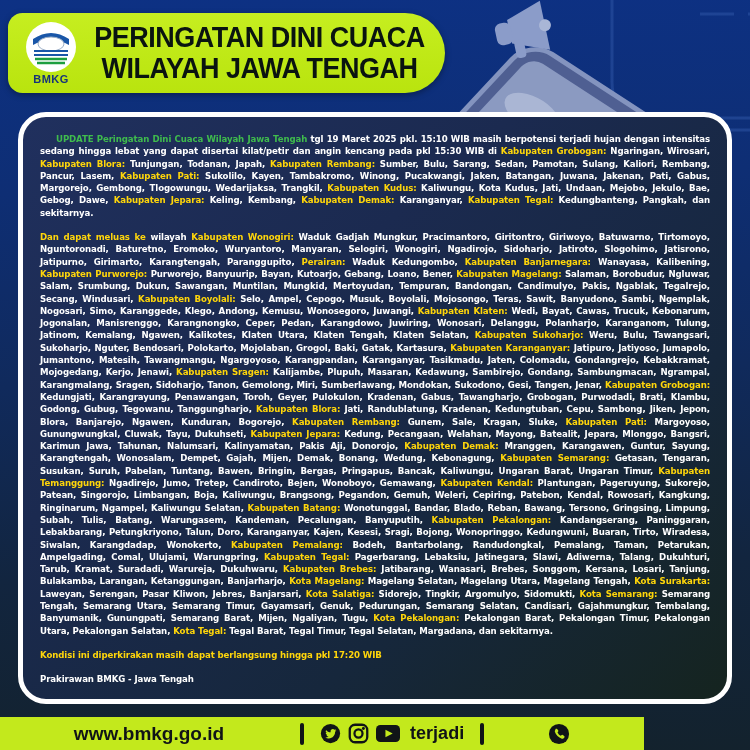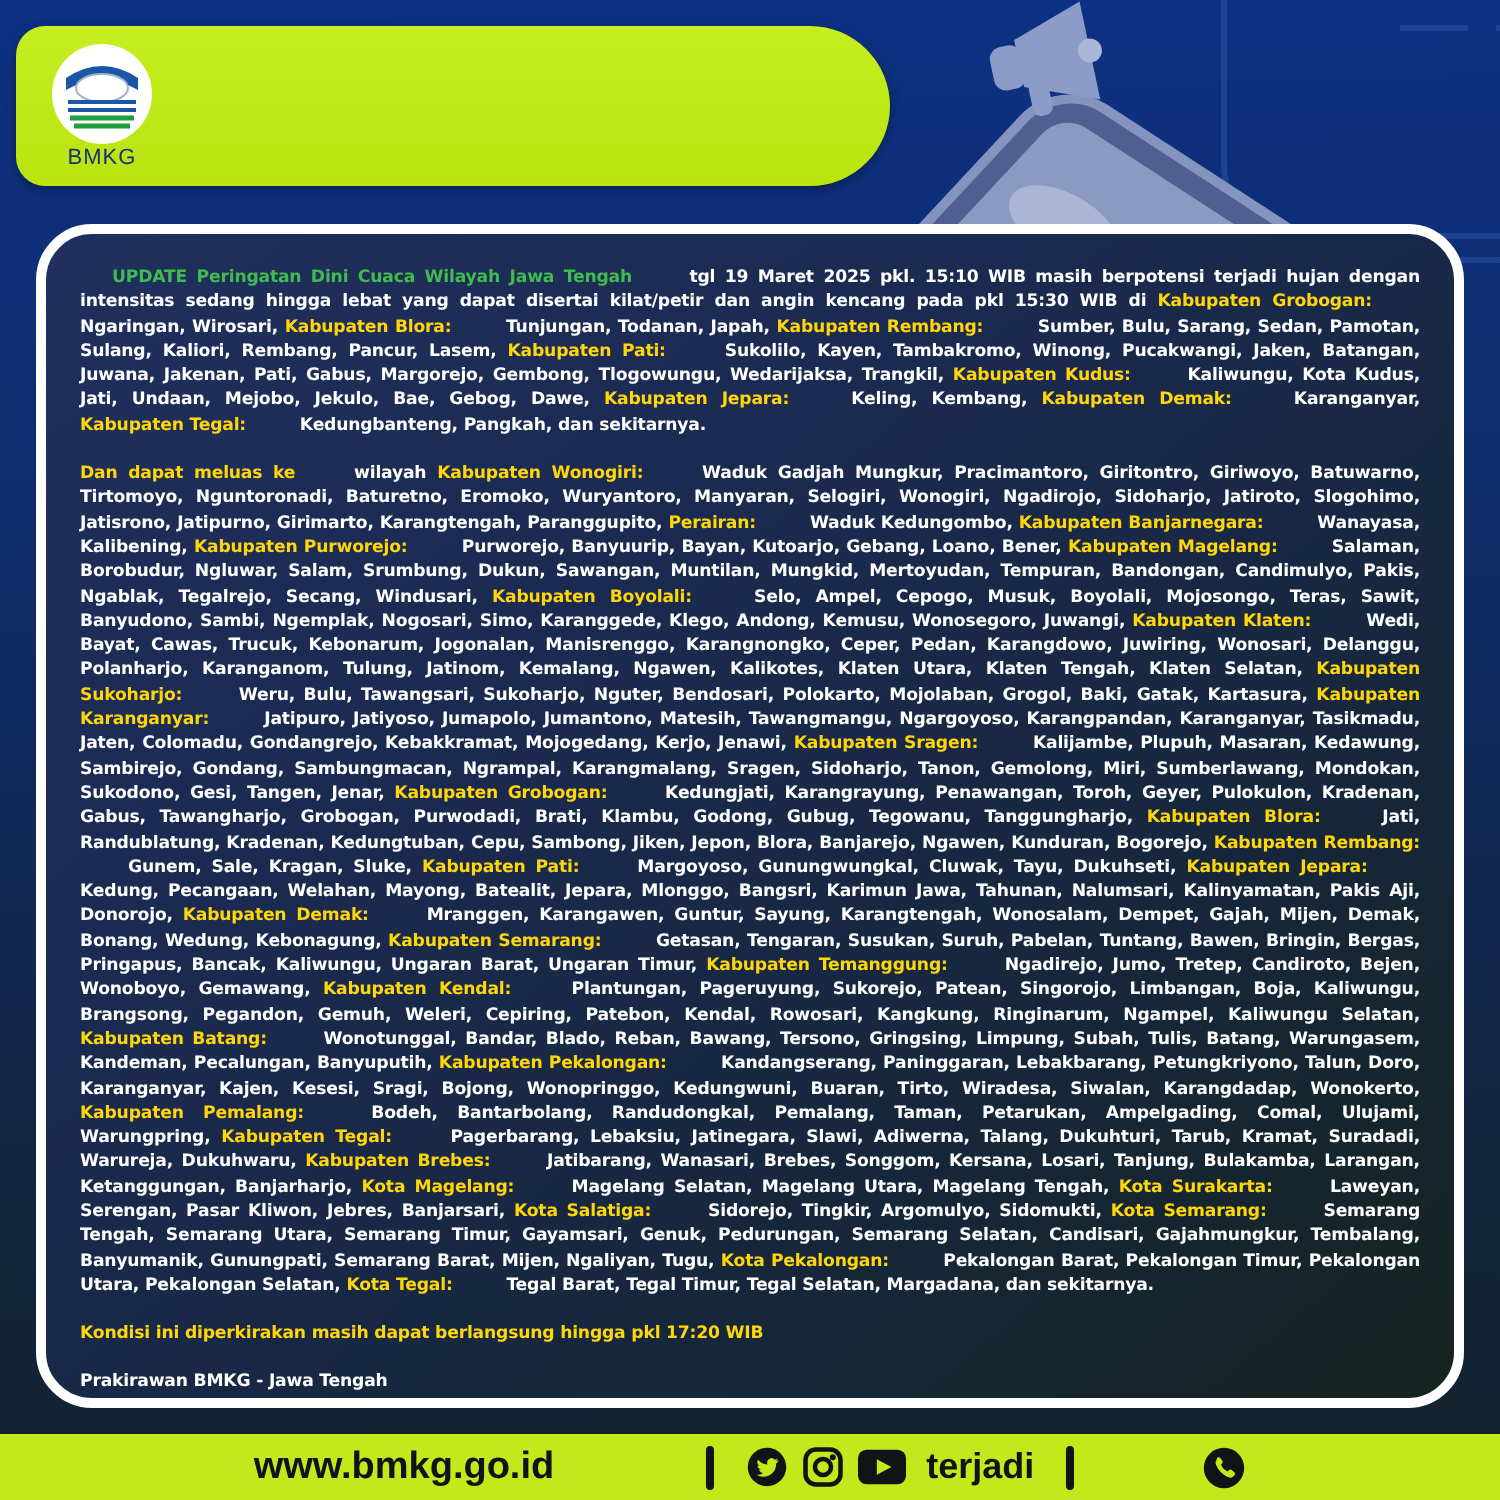--- a/index.html
+++ b/index.html
@@ -18,46 +18,46 @@
   
   .banner{
     position:absolute;left:8px;top:13px;width:437px;height:80px;
     background:linear-gradient(180deg,#c6ee20,#b9e40e);
     border-radius:16px 44px 44px 16px;
     display:flex;align-items:center;gap:10px;padding:0 18px 0 12px;
     box-shadow:0 2px 6px rgba(0,0,0,.35);
   }
   .logo{width:62px;display:flex;flex-direction:column;align-items:center;flex-shrink:0;}
   .logo-circle{width:50px;height:50px;border-radius:50%;background:#fff;display:flex;align-items:center;justify-content:center;overflow:hidden;}
-  .logo-text{font-size:11px;font-weight:normal;color:#16337a;letter-spacing:.5px;margin-top:1px;font-family:"Liberation Sans",sans-serif;}
+  .logo-text{font-size:11px;font-weight:bold;color:#16337a;letter-spacing:.5px;margin-top:1px;font-family:"Liberation Sans",sans-serif;}
   .titles{flex:1;text-align:center;color:#0a1410;}
   .titles div{
     font-family:"Liberation Sans",sans-serif;font-weight:bold;
     font-size:27px;line-height:31px;letter-spacing:-.5px;white-space:nowrap;
     transform:scaleY(1.06);
   }
   
   .box{
     position:absolute;left:18px;right:18px;top:112px;bottom:46px;
     border:5px solid #ffffff;border-radius:28px;
     background:linear-gradient(140deg,#20305e 0%,#1b2a50 35%,#16273c 70%,#15241f 100%);
     padding:16px 17px;
     overflow:hidden;
   }
   .bulletin{color:#fff;font-size:8.6px;font-weight:bold;line-height:12.3px;
     letter-spacing:-.1px;text-align:justify;}
   .bulletin p{margin-bottom:12px;}
   .seg-green{color:var(--c-green);margin-left:16px;}
   .seg-yellow{color:var(--c-yellow);}
-  .seg-white{color:#ffffff;margin-left:24px;}
+  .seg-white{color:#ffffff;}
   .closing{color:var(--c-yellow);margin-bottom:12px;}
   .signature{color:#ffffff;}
   
   .footer{
-    position:absolute;left:0;bottom:0;width:750px;height:33px;
+    position:absolute;left:0;bottom:0;width:644px;height:33px;
     background:var(--c-lime);
     display:flex;align-items:center;justify-content:center;gap:16px;
     color:#101417;font-weight:bold;font-family:"Liberation Sans",sans-serif;
   }
   .footer .site{font-size:19px;margin-right:60px;}
   .vbar{width:4px;height:22px;background:#101417;border-radius:2px;}
   .social{display:flex;align-items:center;gap:7px;}
   .social .handle{font-size:18px;margin-left:3px;}
   .call{display:flex;align-items:center;gap:8px;margin-left:48px;}
   .call .label{font-size:19px;}
@@ -113,20 +113,24 @@
     <div class="logo-circle">
       <svg width="44" height="44" viewBox="0 0 44 44">
         <path d="M4 14 Q22 2 40 14 L40 20 Q22 10 4 20 Z" fill="#1956a8"></path>
         <ellipse cx="22" cy="19" rx="13" ry="7" fill="#fff" stroke="#9db0c8" stroke-width="1"></ellipse>
         <path d="M5 26 H39 M5 30 H39" stroke="#1956a8" stroke-width="2" fill="none"></path>
         <path d="M6 34 H38 M8 38 H36" stroke="#1d9e3f" stroke-width="2.4" fill="none"></path>
       </svg>
     </div>
     <div class="logo-text">BMKG</div>
   </div>
+  <div class="titles">
+    <div>PERINGATAN DINI CUACA</div>
+    <div>WILAYAH JAWA TENGAH</div>
+  </div>
 </div>
 
 <div class="box">
   <div class="bulletin">
     <p><span class="seg-green">UPDATE Peringatan Dini Cuaca Wilayah Jawa Tengah</span><span class="seg-white"> tgl 19 Maret 2025 pkl. 15:10 WIB masih berpotensi terjadi hujan dengan intensitas sedang hingga lebat yang dapat disertai kilat/petir dan angin kencang pada pkl 15:30 WIB di </span><span class="seg-yellow">Kabupaten Grobogan:</span><span class="seg-white"> Ngaringan, Wirosari, </span><span class="seg-yellow">Kabupaten Blora:</span><span class="seg-white"> Tunjungan, Todanan, Japah, </span><span class="seg-yellow">Kabupaten Rembang:</span><span class="seg-white"> Sumber, Bulu, Sarang, Sedan, Pamotan, Sulang, Kaliori, Rembang, Pancur, Lasem, </span><span class="seg-yellow">Kabupaten Pati:</span><span class="seg-white"> Sukolilo, Kayen, Tambakromo, Winong, Pucakwangi, Jaken, Batangan, Juwana, Jakenan, Pati, Gabus, Margorejo, Gembong, Tlogowungu, Wedarijaksa, Trangkil, </span><span class="seg-yellow">Kabupaten Kudus:</span><span class="seg-white"> Kaliwungu, Kota Kudus, Jati, Undaan, Mejobo, Jekulo, Bae, Gebog, Dawe, </span><span class="seg-yellow">Kabupaten Jepara:</span><span class="seg-white"> Keling, Kembang, </span><span class="seg-yellow">Kabupaten Demak:</span><span class="seg-white"> Karanganyar, </span><span class="seg-yellow">Kabupaten Tegal:</span><span class="seg-white"> Kedungbanteng, Pangkah, dan sekitarnya.</span></p>
     <p><span class="seg-yellow">Dan dapat meluas ke</span><span class="seg-white"> wilayah </span><span class="seg-yellow">Kabupaten Wonogiri:</span><span class="seg-white"> Waduk Gadjah Mungkur, Pracimantoro, Giritontro, Giriwoyo, Batuwarno, Tirtomoyo, Nguntoronadi, Baturetno, Eromoko, Wuryantoro, Manyaran, Selogiri, Wonogiri, Ngadirojo, Sidoharjo, Jatiroto, Slogohimo, Jatisrono, Jatipurno, Girimarto, Karangtengah, Paranggupito, </span><span class="seg-yellow">Perairan:</span><span class="seg-white"> Waduk Kedungombo, </span><span class="seg-yellow">Kabupaten Banjarnegara:</span><span class="seg-white"> Wanayasa, Kalibening, </span><span class="seg-yellow">Kabupaten Purworejo:</span><span class="seg-white"> Purworejo, Banyuurip, Bayan, Kutoarjo, Gebang, Loano, Bener, </span><span class="seg-yellow">Kabupaten Magelang:</span><span class="seg-white"> Salaman, Borobudur, Ngluwar, Salam, Srumbung, Dukun, Sawangan, Muntilan, Mungkid, Mertoyudan, Tempuran, Bandongan, Candimulyo, Pakis, Ngablak, Tegalrejo, Secang, Windusari, </span><span class="seg-yellow">Kabupaten Boyolali:</span><span class="seg-white"> Selo, Ampel, Cepogo, Musuk, Boyolali, Mojosongo, Teras, Sawit, Banyudono, Sambi, Ngemplak, Nogosari, Simo, Karanggede, Klego, Andong, Kemusu, Wonosegoro, Juwangi, </span><span class="seg-yellow">Kabupaten Klaten:</span><span class="seg-white"> Wedi, Bayat, Cawas, Trucuk, Kebonarum, Jogonalan, Manisrenggo, Karangnongko, Ceper, Pedan, Karangdowo, Juwiring, Wonosari, Delanggu, Polanharjo, Karanganom, Tulung, Jatinom, Kemalang, Ngawen, Kalikotes, Klaten Utara, Klaten Tengah, Klaten Selatan, </span><span class="seg-yellow">Kabupaten Sukoharjo:</span><span class="seg-white"> Weru, Bulu, Tawangsari, Sukoharjo, Nguter, Bendosari, Polokarto, Mojolaban, Grogol, Baki, Gatak, Kartasura, </span><span class="seg-yellow">Kabupaten Karanganyar:</span><span class="seg-white"> Jatipuro, Jatiyoso, Jumapolo, Jumantono, Matesih, Tawangmangu, Ngargoyoso, Karangpandan, Karanganyar, Tasikmadu, Jaten, Colomadu, Gondangrejo, Kebakkramat, Mojogedang, Kerjo, Jenawi, </span><span class="seg-yellow">Kabupaten Sragen:</span><span class="seg-white"> Kalijambe, Plupuh, Masaran, Kedawung, Sambirejo, Gondang, Sambungmacan, Ngrampal, Karangmalang, Sragen, Sidoharjo, Tanon, Gemolong, Miri, Sumberlawang, Mondokan, Sukodono, Gesi, Tangen, Jenar, </span><span class="seg-yellow">Kabupaten Grobogan:</span><span class="seg-white"> Kedungjati, Karangrayung, Penawangan, Toroh, Geyer, Pulokulon, Kradenan, Gabus, Tawangharjo, Grobogan, Purwodadi, Brati, Klambu, Godong, Gubug, Tegowanu, Tanggungharjo, </span><span class="seg-yellow">Kabupaten Blora:</span><span class="seg-white"> Jati, Randublatung, Kradenan, Kedungtuban, Cepu, Sambong, Jiken, Jepon, Blora, Banjarejo, Ngawen, Kunduran, Bogorejo, </span><span class="seg-yellow">Kabupaten Rembang:</span><span class="seg-white"> Gunem, Sale, Kragan, Sluke, </span><span class="seg-yellow">Kabupaten Pati:</span><span class="seg-white"> Margoyoso, Gunungwungkal, Cluwak, Tayu, Dukuhseti, </span><span class="seg-yellow">Kabupaten Jepara:</span><span class="seg-white"> Kedung, Pecangaan, Welahan, Mayong, Batealit, Jepara, Mlonggo, Bangsri, Karimun Jawa, Tahunan, Nalumsari, Kalinyamatan, Pakis Aji, Donorojo, </span><span class="seg-yellow">Kabupaten Demak:</span><span class="seg-white"> Mranggen, Karangawen, Guntur, Sayung, Karangtengah, Wonosalam, Dempet, Gajah, Mijen, Demak, Bonang, Wedung, Kebonagung, </span><span class="seg-yellow">Kabupaten Semarang:</span><span class="seg-white"> Getasan, Tengaran, Susukan, Suruh, Pabelan, Tuntang, Bawen, Bringin, Bergas, Pringapus, Bancak, Kaliwungu, Ungaran Barat, Ungaran Timur, </span><span class="seg-yellow">Kabupaten Temanggung:</span><span class="seg-white"> Ngadirejo, Jumo, Tretep, Candiroto, Bejen, Wonoboyo, Gemawang, </span><span class="seg-yellow">Kabupaten Kendal:</span><span class="seg-white"> Plantungan, Pageruyung, Sukorejo, Patean, Singorojo, Limbangan, Boja, Kaliwungu, Brangsong, Pegandon, Gemuh, Weleri, Cepiring, Patebon, Kendal, Rowosari, Kangkung, Ringinarum, Ngampel, Kaliwungu Selatan, </span><span class="seg-yellow">Kabupaten Batang:</span><span class="seg-white"> Wonotunggal, Bandar, Blado, Reban, Bawang, Tersono, Gringsing, Limpung, Subah, Tulis, Batang, Warungasem, Kandeman, Pecalungan, Banyuputih, </span><span class="seg-yellow">Kabupaten Pekalongan:</span><span class="seg-white"> Kandangserang, Paninggaran, Lebakbarang, Petungkriyono, Talun, Doro, Karanganyar, Kajen, Kesesi, Sragi, Bojong, Wonopringgo, Kedungwuni, Buaran, Tirto, Wiradesa, Siwalan, Karangdadap, Wonokerto, </span><span class="seg-yellow">Kabupaten Pemalang:</span><span class="seg-white"> Bodeh, Bantarbolang, Randudongkal, Pemalang, Taman, Petarukan, Ampelgading, Comal, Ulujami, Warungpring, </span><span class="seg-yellow">Kabupaten Tegal:</span><span class="seg-white"> Pagerbarang, Lebaksiu, Jatinegara, Slawi, Adiwerna, Talang, Dukuhturi, Tarub, Kramat, Suradadi, Warureja, Dukuhwaru, </span><span class="seg-yellow">Kabupaten Brebes:</span><span class="seg-white"> Jatibarang, Wanasari, Brebes, Songgom, Kersana, Losari, Tanjung, Bulakamba, Larangan, Ketanggungan, Banjarharjo, </span><span class="seg-yellow">Kota Magelang:</span><span class="seg-white"> Magelang Selatan, Magelang Utara, Magelang Tengah, </span><span class="seg-yellow">Kota Surakarta:</span><span class="seg-white"> Laweyan, Serengan, Pasar Kliwon, Jebres, Banjarsari, </span><span class="seg-yellow">Kota Salatiga:</span><span class="seg-white"> Sidorejo, Tingkir, Argomulyo, Sidomukti, </span><span class="seg-yellow">Kota Semarang:</span><span class="seg-white"> Semarang Tengah, Semarang Utara, Semarang Timur, Gayamsari, Genuk, Pedurungan, Semarang Selatan, Candisari, Gajahmungkur, Tembalang, Banyumanik, Gunungpati, Semarang Barat, Mijen, Ngaliyan, Tugu, </span><span class="seg-yellow">Kota Pekalongan:</span><span class="seg-white"> Pekalongan Barat, Pekalongan Timur, Pekalongan Utara, Pekalongan Selatan, </span><span class="seg-yellow">Kota Tegal:</span><span class="seg-white"> Tegal Barat, Tegal Timur, Tegal Selatan, Margadana, dan sekitarnya.</span></p>
     <p class="closing">Kondisi ini diperkirakan masih dapat berlangsung hingga pkl 17:20 WIB</p>
     <p class="signature">Prakirawan BMKG - Jawa Tengah</p>
   </div>
 </div>

